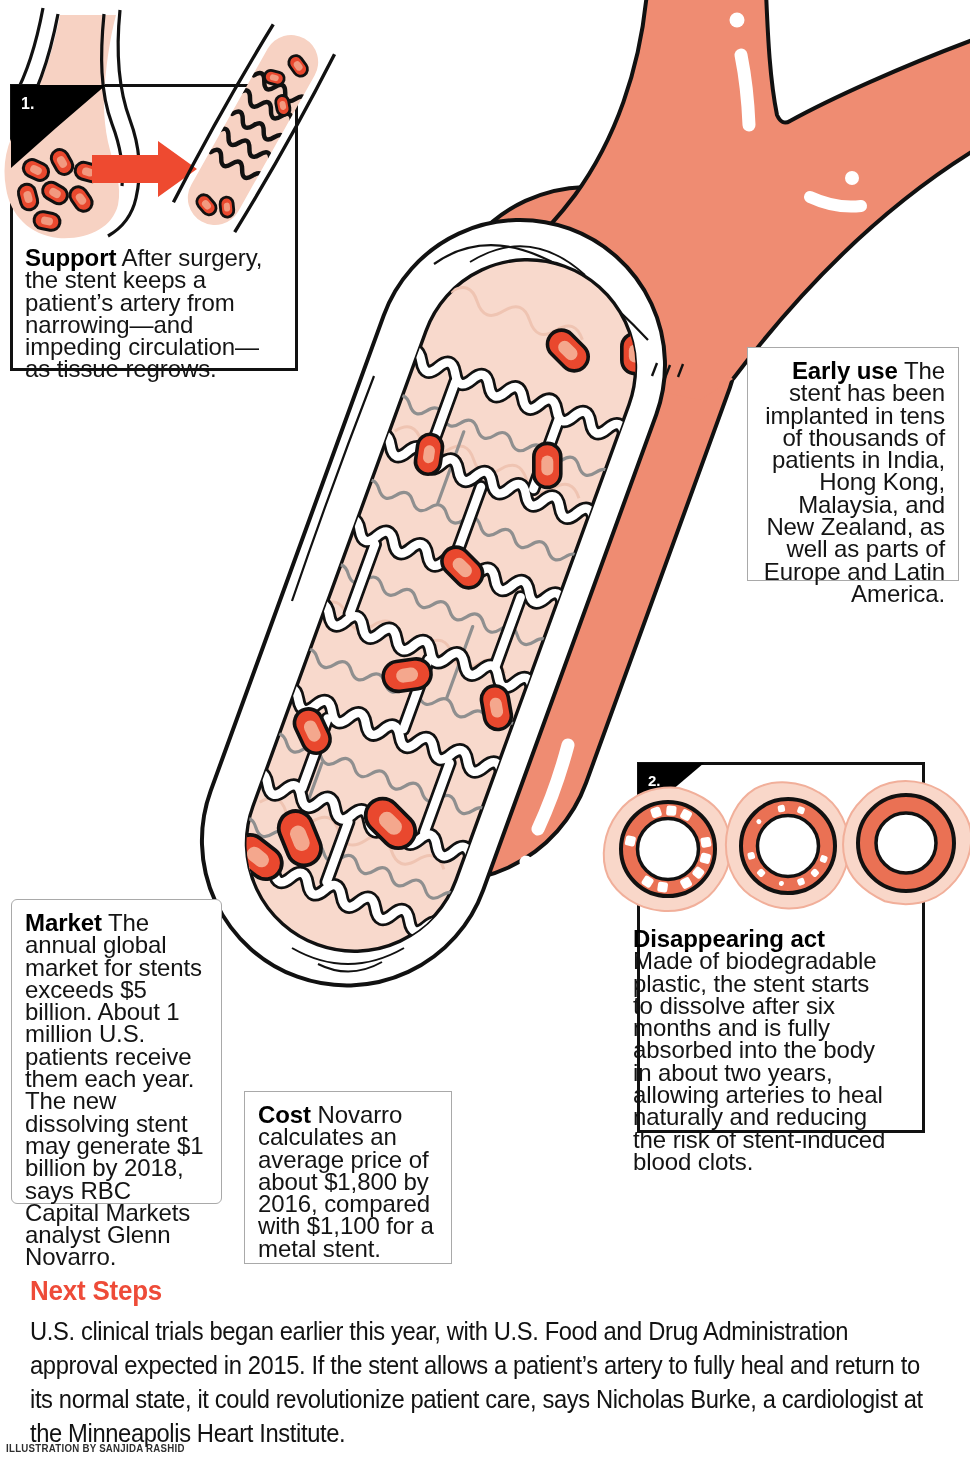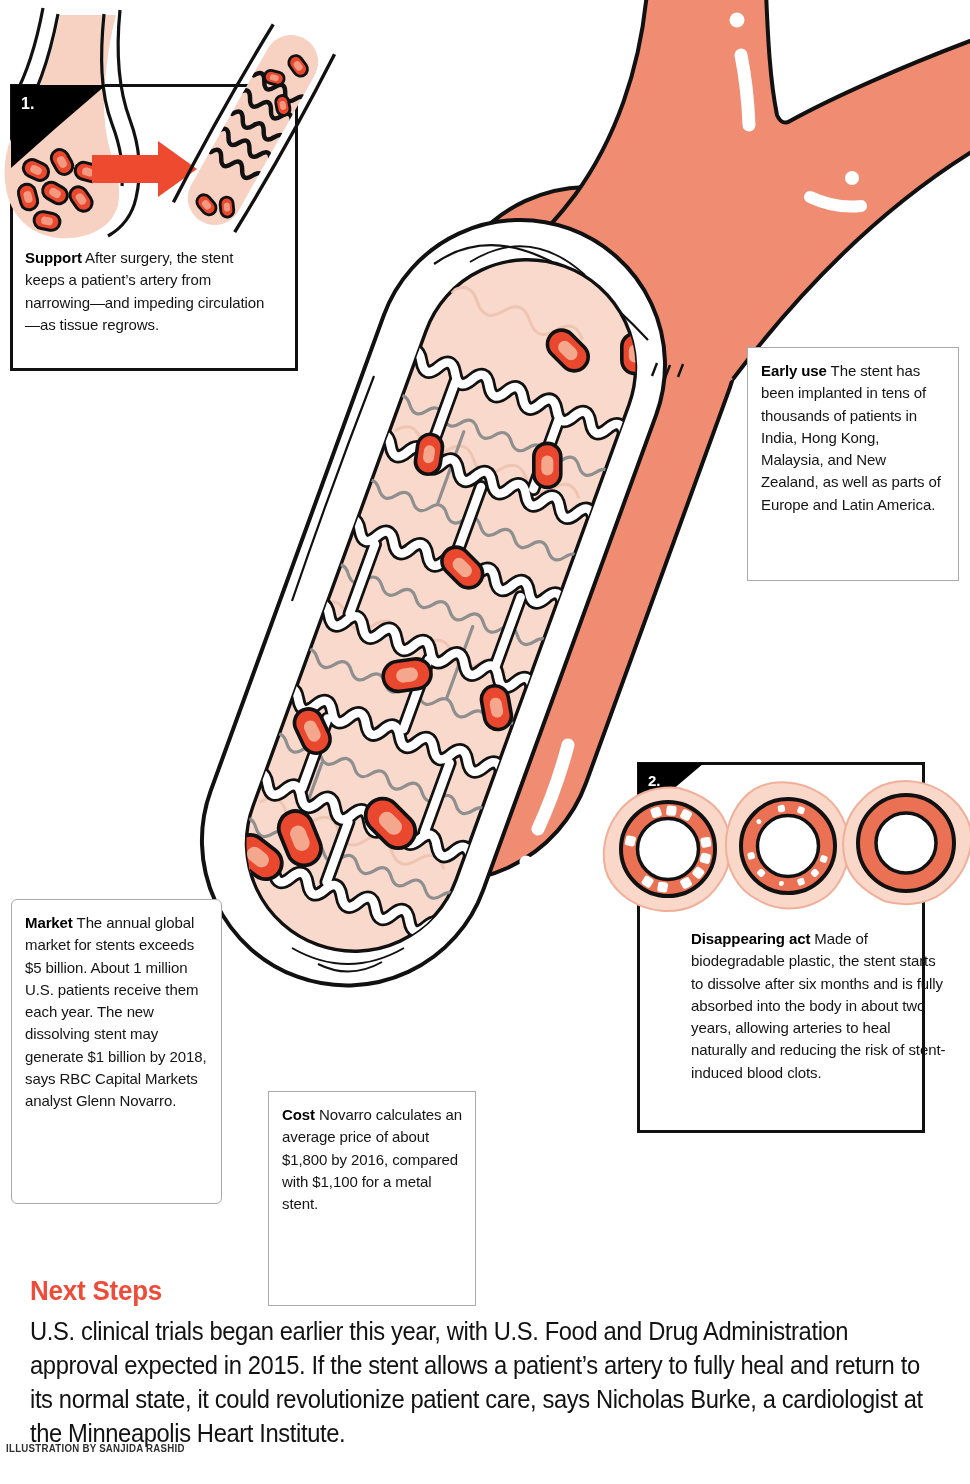--- a/index.html
+++ b/index.html
@@ -1,19 +1,19 @@
 <!DOCTYPE html>
 <html><head>
 <meta charset="utf-8">
 <style>
   html,body{margin:0;padding:0;}
   body{width:970px;height:1484px;position:relative;background:#fff;overflow:hidden;
        font-family:"Liberation Sans","DejaVu Sans",sans-serif;}
   #art{position:absolute;left:0;top:0;z-index:0;}
-  .txtbox{position:absolute;z-index:2;font-size:15px;line-height:22.3px;color:#141414;letter-spacing:-0.1px;}
+  .txtbox{position:absolute;z-index:2;font-size:24px;line-height:22.3px;color:#141414;letter-spacing:-0.1px;}
   .txtbox b{font-weight:700;color:#000;}
   .framed{background:#fff;border:1px solid #a9a9a9;box-sizing:border-box;padding:12px 13px;}
   .bare{background:transparent;}
   #next-heading{position:absolute;left:30px;top:1276px;z-index:2;font-size:27px;font-weight:700;
       color:#EE4B38;transform:scaleX(0.96);transform-origin:0 0;letter-spacing:-0.2px;}
   #next-body{position:absolute;left:30px;top:1314px;width:958px;z-index:2;font-size:25px;
       line-height:34px;color:#121212;letter-spacing:-0.4px;transform:scaleX(0.95);transform-origin:0 0;}
   #credit{position:absolute;left:6px;top:1442px;z-index:2;font-size:11px;font-weight:700;color:#2e2e2e;
       letter-spacing:0.3px;transform:scaleX(0.88);transform-origin:0 0;}
   .stepnum{font-weight:700;fill:#fff;font-size:16px;}
@@ -336,35 +336,35 @@
       <circle r="30" fill="#fff" stroke="#111" stroke-width="3.5"></circle>
     </g>
   </g>
 </svg>
 
 <div class="txtbox bare" style="left:25px;top:247px;width:242px;">
   <b>Support</b>
   <span>After surgery, the stent keeps a patient’s artery from narrowing—and impeding circulation—as tissue regrows.</span>
 </div>
 
-<div class="txtbox framed" style="left:747px;top:347px;width:212px;height:234px;">
+<div class="txtbox framed" style="left:747px;top:347px;width:212px;height:234px;text-align:right;">
   <b>Early use</b>
   <span>The stent has been implanted in tens of thousands of patients in India, Hong Kong, Malaysia, and New Zealand, as well as parts of Europe and Latin America.</span>
 </div>
 
-<div class="txtbox bare" style="left:691px;top:928px;width:256px;">
+<div class="txtbox bare" style="left:633px;top:928px;width:256px;">
   <b>Disappearing act</b>
   <span>Made of biodegradable plastic, the stent starts to dissolve after six months and is fully absorbed into the body in about two years, allowing arteries to heal naturally and reducing the risk of stent-induced blood clots.</span>
 </div>
 
 <div class="txtbox framed" style="left:11px;top:899px;width:211px;height:305px;border-radius:6px;">
   <b>Market</b>
   <span>The annual global market for stents exceeds $5 billion. About 1 million U.S. patients receive them each year. The new dissolving stent may generate $1 billion by 2018, says RBC Capital Markets analyst Glenn Novarro.</span>
 </div>
 
-<div class="txtbox framed" style="left:268px;top:1091px;width:208px;height:215px;">
+<div class="txtbox framed" style="left:244px;top:1091px;width:208px;height:173px;">
   <b>Cost</b>
   <span>Novarro calculates an average price of about $1,800 by 2016, compared with $1,100 for a metal stent.</span>
 </div>
 
 <div id="next-heading">Next Steps</div>
 <div id="next-body">U.S. clinical trials began earlier this year, with U.S. Food and Drug Administration approval expected in 2015. If the stent allows a patient’s artery to fully heal and return to its normal state, it could revolutionize patient care, says Nicholas Burke, a cardiologist at the Minneapolis Heart Institute.</div>
 <div id="credit">ILLUSTRATION BY SANJIDA RASHID</div>
 
 </body></html>

